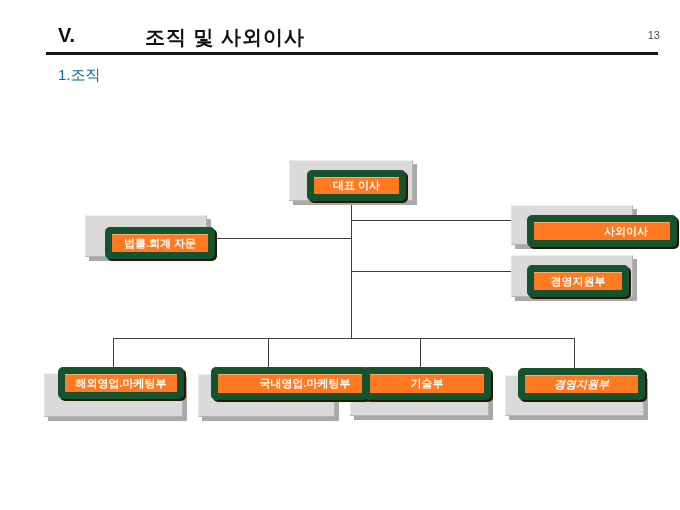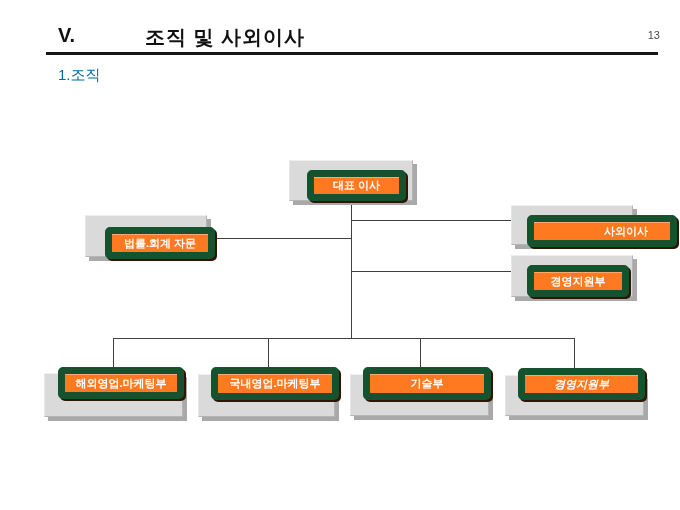--- a/index.html
+++ b/index.html
@@ -66,21 +66,21 @@
   <div class="panel" style="left:511px;top:205px;width:120px;height:38px;"></div>
   <div class="obtn" style="left:527px;top:215px;width:88px;height:18px;padding-left:48px;">사외이사</div>
 
   <div class="panel" style="left:511px;top:255px;width:120px;height:40px;"></div>
   <div class="obtn" style="left:527px;top:265px;width:88px;height:18px;">경영지원부</div>
 
   <div class="panel" style="left:44px;top:373px;width:137px;height:42px;"></div>
   <div class="obtn" style="left:58px;top:367px;width:112px;height:18px;">해외영업.마케팅부</div>
 
   <div class="panel" style="left:198px;top:374px;width:135px;height:41px;"></div>
-  <div class="obtn" style="left:211px;top:367px;width:114px;height:19px;">국내영업.마케팅부</div>
+  <div class="obtn" style="left:211px;top:367px;width:114px;height:19px;padding-left:30px;">국내영업.마케팅부</div>
 
   <div class="panel" style="left:350px;top:374px;width:137px;height:40px;"></div>
   <div class="obtn" style="left:363px;top:367px;width:114px;height:19px;">기술부</div>
 
   <div class="panel" style="left:505px;top:375px;width:137px;height:39px;"></div>
   <div class="obtn" style="left:518px;top:368px;width:113px;height:18px;font-style:italic;">경영지원부</div>
 
 </div>
 
 </body></html>

